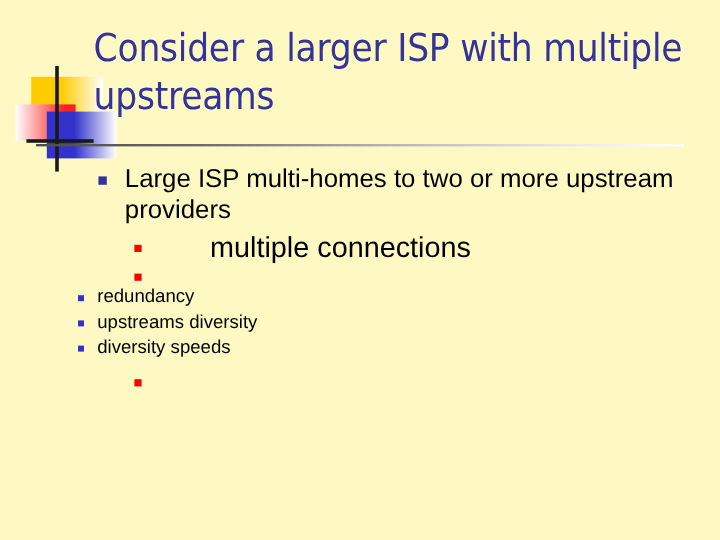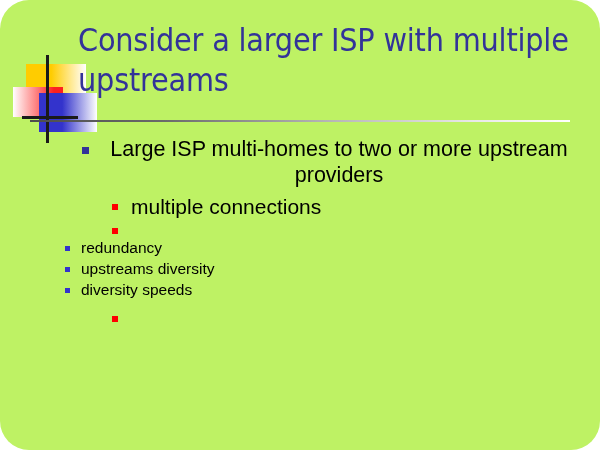--- a/index.html
+++ b/index.html
@@ -10,22 +10,21 @@
     width: 600px;
     height: 450px;
     background: #ffffff;
     font-family: "Liberation Sans", sans-serif;
     overflow: hidden;
   }
   .slide {
     position: relative;
     width: 600px;
     height: 450px;
-    background: #bef264;
-    border-radius: 29px;
+    background: #fef9c3;
   }
 
   
   .logo-mark {
     position: absolute;
     left: 0px;
     top: 55px;
     width: 95px;
     height: 90px;
   }
@@ -99,21 +98,20 @@
   .body {
     position: absolute;
     left: 0;
     top: 136px;
     width: 600px;
   }
 
   .bullet-row {
     display: flex;
     align-items: flex-start;
-    text-align: center;
   }
 
   .marker {
     flex: 0 0 auto;
     display: block;
   }
 
   
   .lvl1 {
     padding-left: 82px;
@@ -140,23 +138,24 @@
   }
   .lvl2 .marker {
     width: 6px;
     height: 6px;
     background: #ff0000;
     margin-top: 9px;
     margin-right: 13px;
   }
   .lvl2 .text {
     color: #000000;
-    font-size: 21px;
+    font-size: 24px;
     line-height: 23px;
     max-width: 470px;
+    margin-left: 44px;
   }
 
   
   .lvl3 {
     padding-left: 65px;
     margin-bottom: 1px;
   }
   .lvl3 .marker {
     width: 5px;
     height: 5px;

